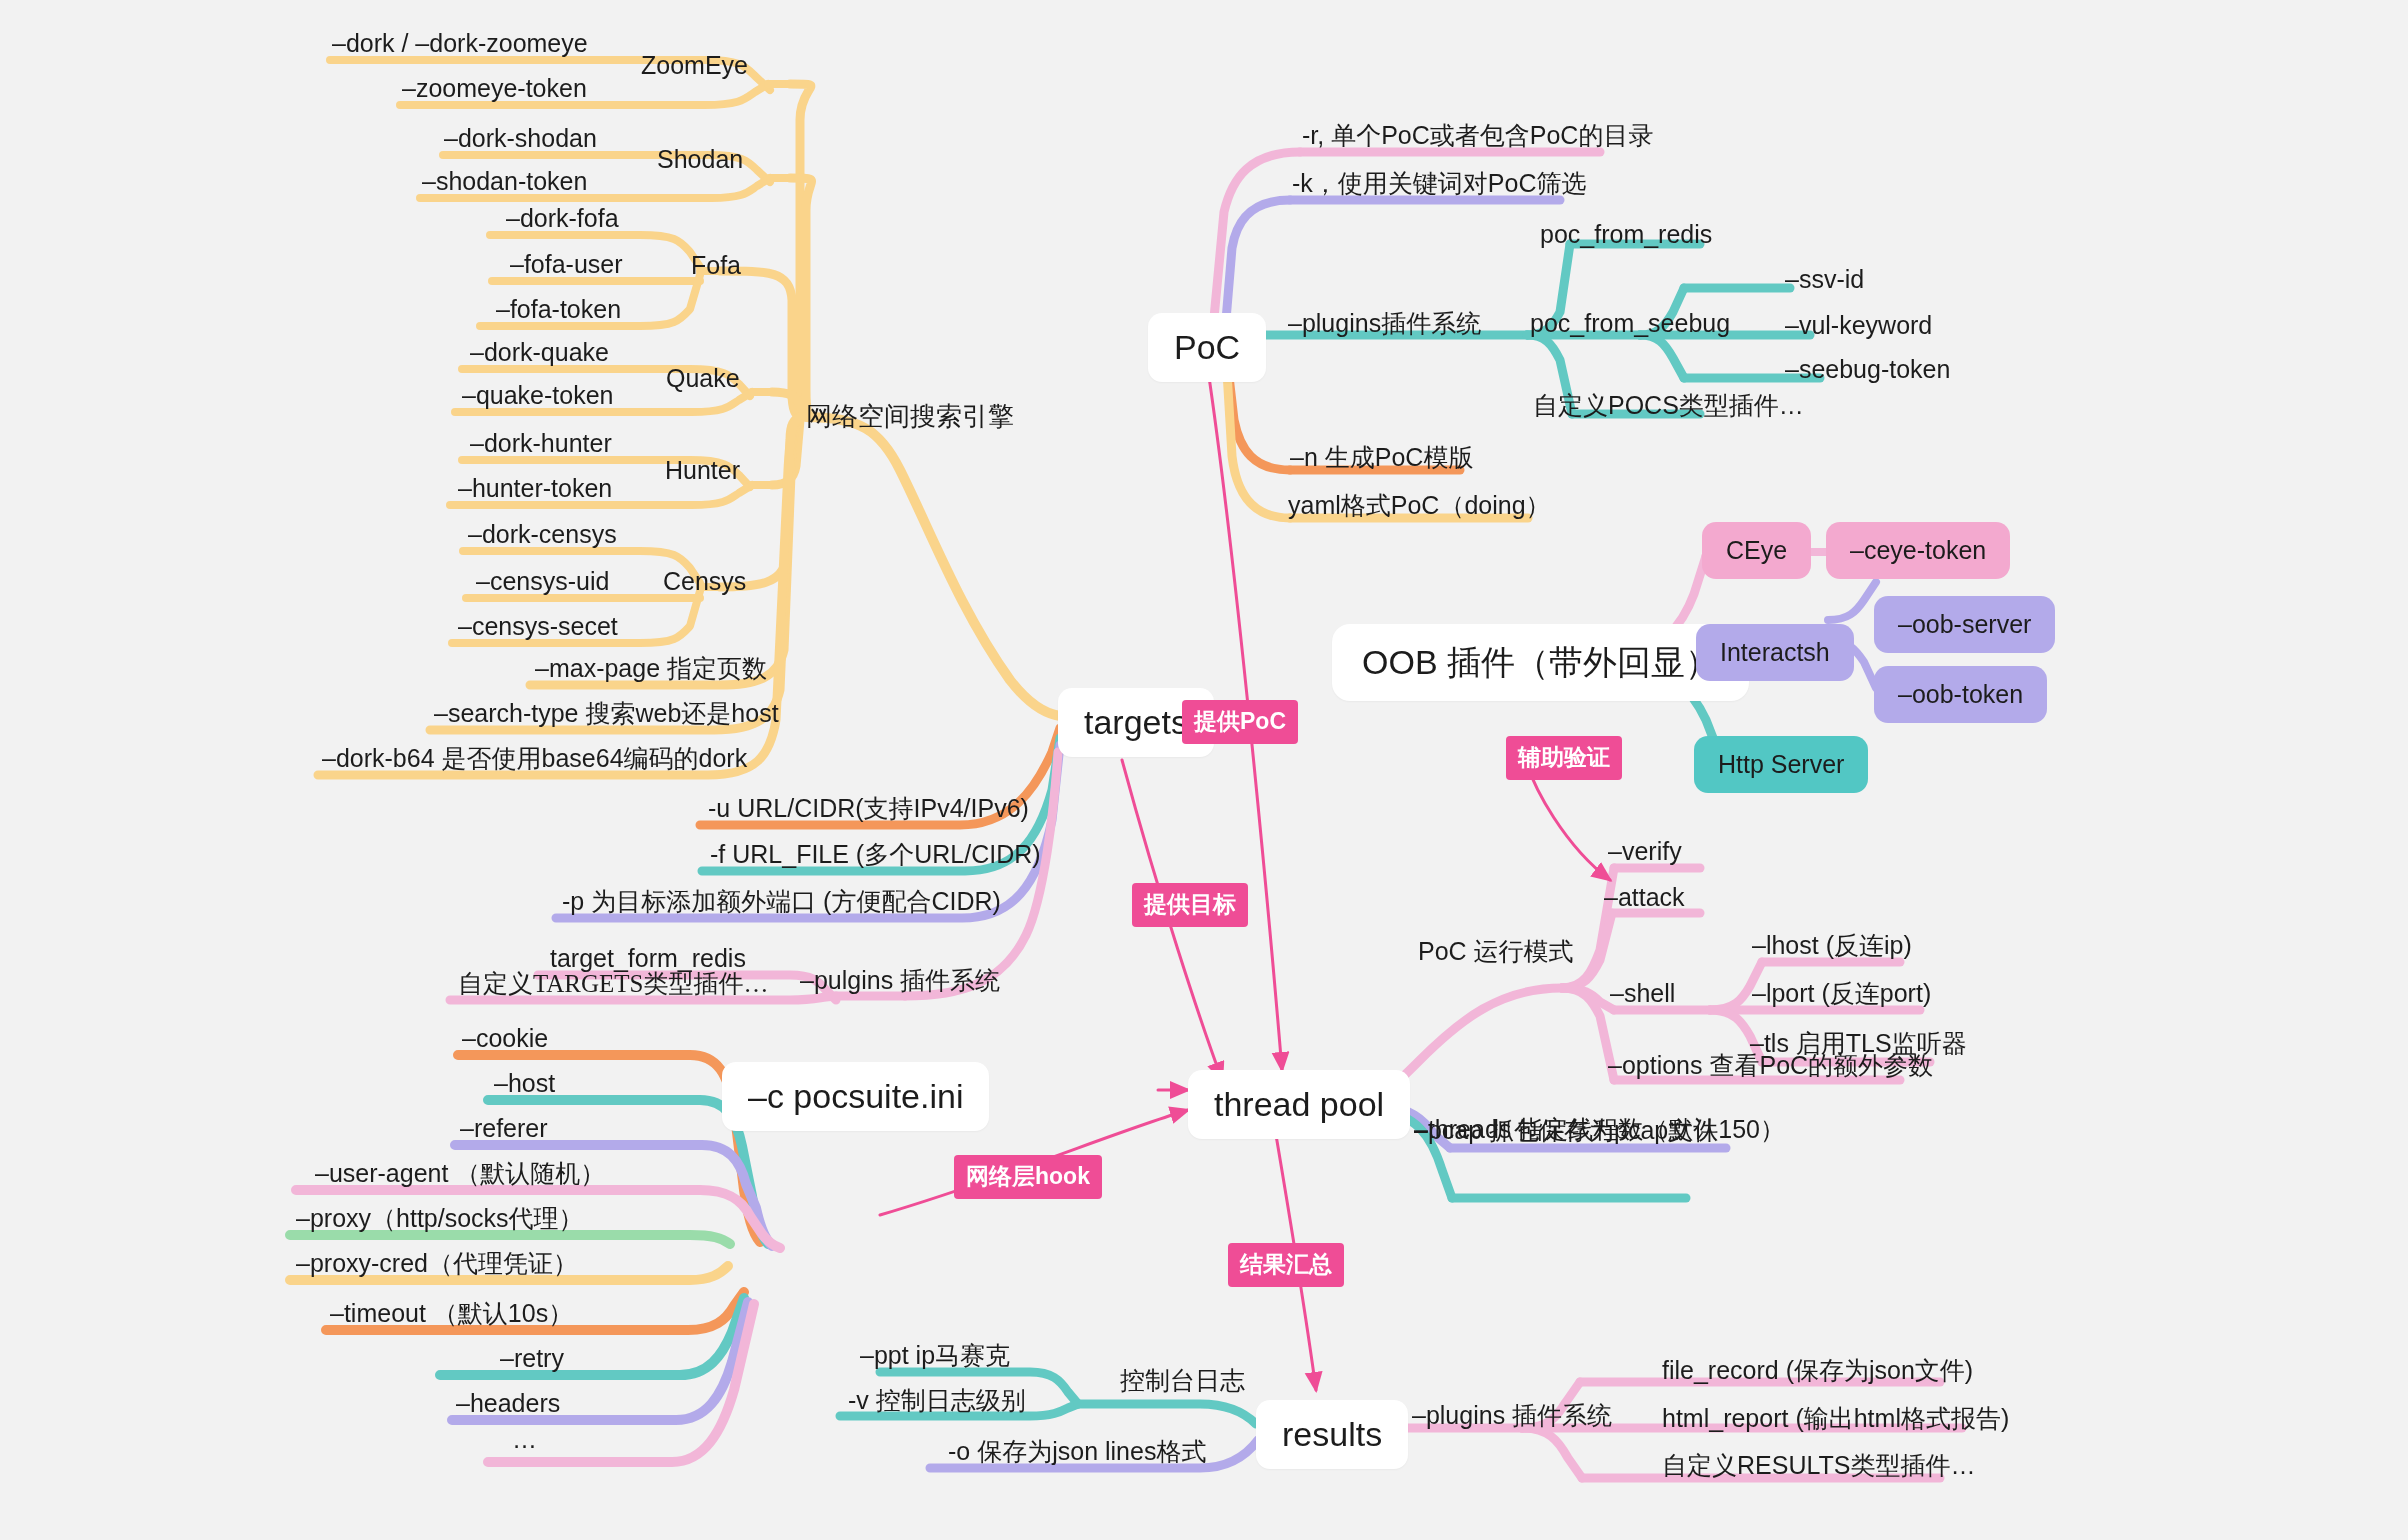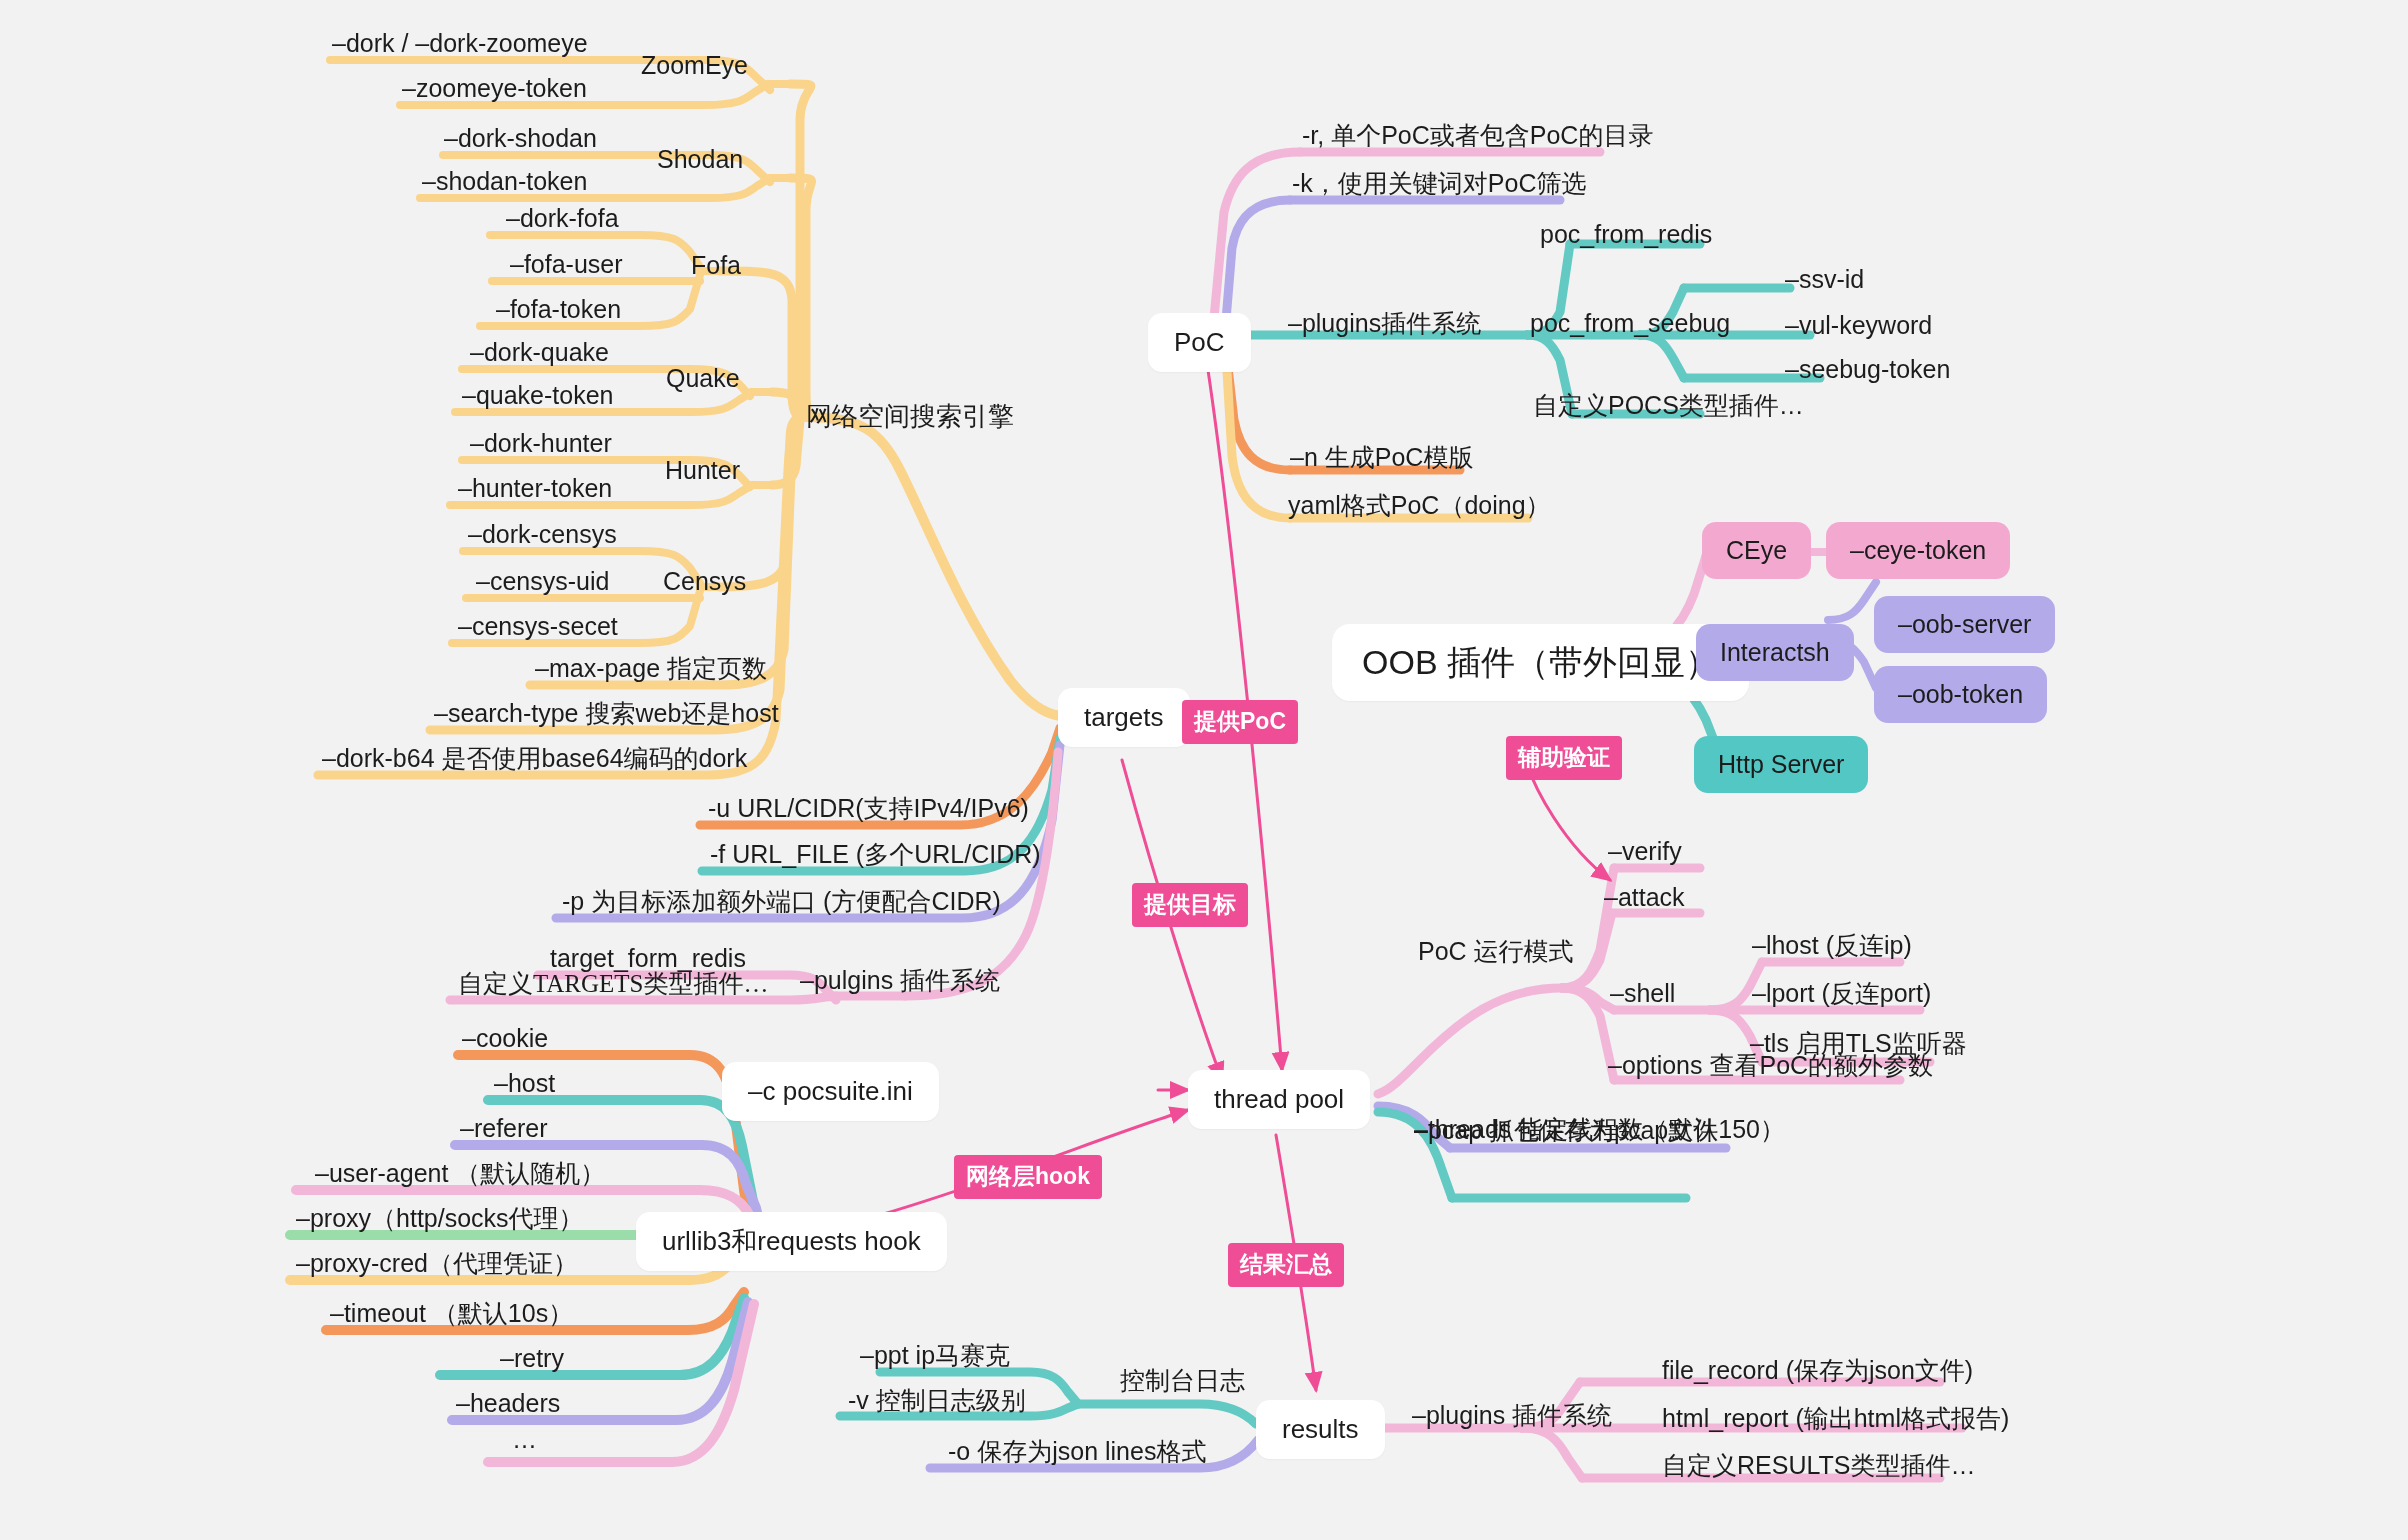--- a/index.html
+++ b/index.html
@@ -18,21 +18,21 @@
     white-space:nowrap;
     line-height:1.25;
   }
   
   .leaf{font-size:25px;}
   
   .card{
     background:#ffffff;
     border-radius:14px;
     padding:13px 26px;
-    font-size:26px;
+    font-size:34px;
     box-shadow:0 1px 2px rgba(0,0,0,.04);
   }
   .card.big{font-size:34px;padding:17px 30px;border-radius:18px;}
   
   .pill{
     border-radius:14px;
     padding:13px 24px;
     font-size:25px;
     color:#1c1c1c;
   }
@@ -274,21 +274,20 @@
   <div class="node leaf" style="left:1752px;top:930px;">–lhost (反连ip)</div>
   <div class="node leaf" style="left:1752px;top:978px;">–lport (反连port)</div>
   <div class="node leaf" style="left:1750px;top:1028px;">–tls 启用TLS监听器</div>
 
   <div class="node card" style="left:1188px;top:1070px;">thread pool</div>
   <div class="node leaf" style="left:1414px;top:1114px;">–threads 指定线程数（默认150）</div>
   <div class="node leaf" style="left:1414px;top:1115px;">–pcap 抓包保存为pcap文件</div>
 
   <div class="node card" style="left:722px;top:1062px;">–c pocsuite.ini</div>
 
-  <div class="node card" style="left:636px;top:1212px;">urllib3和requests hook</div>
   <div class="node leaf" style="left:462px;top:1023px;">–cookie</div>
   <div class="node leaf" style="left:494px;top:1068px;">–host</div>
   <div class="node leaf" style="left:460px;top:1113px;">–referer</div>
   <div class="node leaf" style="left:315px;top:1158px;">–user-agent （默认随机）</div>
   <div class="node leaf" style="left:296px;top:1203px;">–proxy（http/socks代理）</div>
   <div class="node leaf" style="left:296px;top:1248px;">–proxy-cred（代理凭证）</div>
   <div class="node leaf" style="left:330px;top:1298px;">–timeout （默认10s）</div>
   <div class="node leaf" style="left:500px;top:1343px;">–retry</div>
   <div class="node leaf" style="left:456px;top:1388px;">–headers</div>
   <div class="node leaf" style="left:512px;top:1424px;">…</div>

